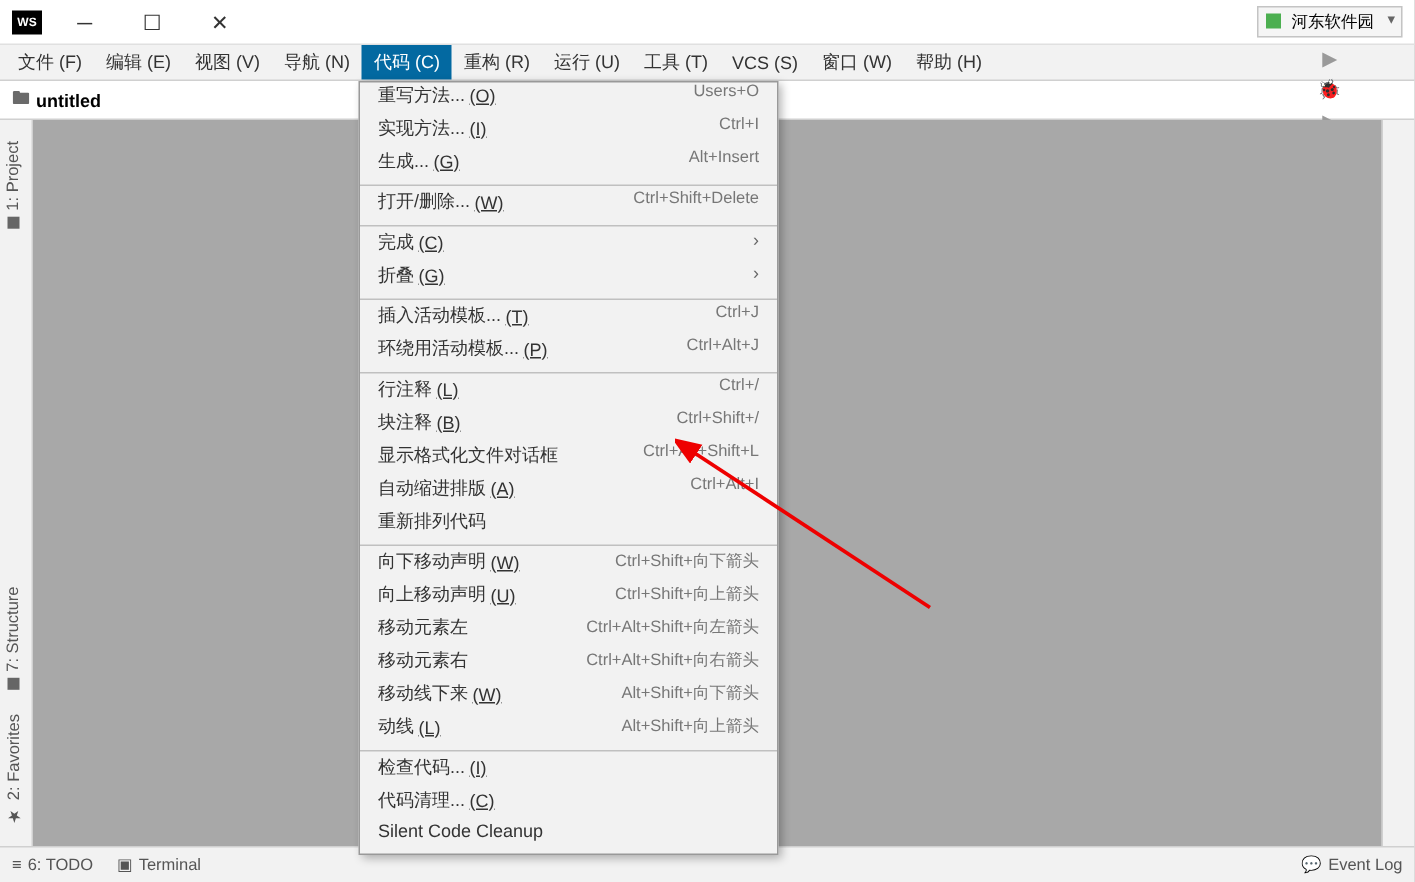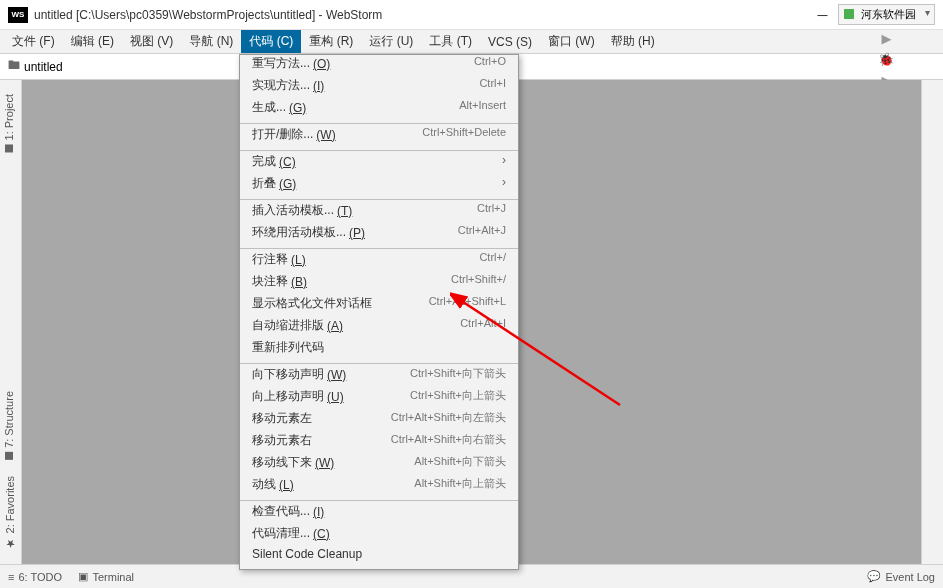--- a/index.html
+++ b/index.html
@@ -11,21 +11,21 @@
     .win-controls { display: flex; gap: 0; }
     .win-btn { width: 45px; height: 28px; display: flex; align-items: center; justify-content: center; font-size: 14px; color: #333; }
     
     .menubar { height: 24px; background: #f2f2f2; display: flex; align-items: center; padding: 0 4px; border-bottom: 1px solid #d0d0d0; }
     .menu-item { padding: 3px 8px; font-size: 12px; color: #333; cursor: pointer; }
     .menu-item.active { background: #0369a1; color: #fff; }
     
     .breadcrumb-bar { height: 26px; background: #fff; display: flex; align-items: center; padding: 0 8px; border-bottom: 1px solid #d0d0d0; justify-content: space-between; }
     .breadcrumb { display: flex; align-items: center; gap: 4px; }
     .folder-icon { color: #6a6a6a; }
-    .bc-text { font-weight: normal; font-size: 12px; }
+    .bc-text { font-weight: bold; font-size: 12px; }
     .toolbar-right { display: flex; align-items: center; gap: 6px; flex-direction: column; }
     .config-dropdown { border: 1px solid #c4c4c4; padding: 2px 18px 2px 22px; background: #f5f5f5; font-size: 11px; position: relative; }
     .config-dropdown::before { content: ""; position: absolute; left: 5px; top: 4px; width: 10px; height: 10px; background: #4caf50; }
     .config-dropdown::after { content: "▾"; position: absolute; right: 4px; top: 2px; color: #666; font-size: 10px; }
     .tb-icon { color: #9a9a9a; font-size: 13px; padding: 0 4px; }
     
     .main-area { display: flex; height: 484px; position: relative; }
     .left-sidebar { width: 22px; background: #f2f2f2; border-right: 1px solid #d0d0d0; display: flex; flex-direction: column; justify-content: space-between; padding: 6px 0; }
     .side-tab { writing-mode: vertical-rl; transform: rotate(180deg); font-size: 11px; color: #555; padding: 8px 3px; display: flex; align-items: center; gap: 4px; }
     .side-icon-sq { width: 8px; height: 8px; background: #666; display: inline-block; }
@@ -53,21 +53,20 @@
     
     .watermark { position: absolute; left: 370px; top: 270px; z-index: 50; opacity: 0.5; pointer-events: none; }
     .wm-box { width: 100px; height: 90px; background: #c8c8c8; border-radius: 12px 12px 4px 4px; position: relative; }
     .wm-text { color: #ddd; font-size: 20px; font-style: italic; margin-top: -30px; margin-left: 30px; }
   </style>
 </head>
 <body>
 
 <div class="titlebar">
   <div class="titlebar-icon">WS</div>
-  <div class="titlebar-text">untitled [C:\Users\pc0359\WebstormProjects\untitled] - WebStorm</div>
   <div class="win-controls">
     <div class="win-btn">─</div>
     <div class="win-btn">☐</div>
     <div class="win-btn">✕</div>
   </div>
 </div>
 
 <div class="menubar" id="menubar">
     <div class="menu-item">文件 (F)</div>
     <div class="menu-item">编辑 (E)</div>
@@ -125,21 +124,21 @@
       <div>n</div>
     </div>
   </div>
 
   <div class="right-sidebar"></div>
 </div>
 
 <div class="dropdown-menu" id="codeMenu">
     <div class="dd-item">
       <span class="dd-label">重写方法... <span class="underline">(O)</span></span>
-      <span class="dd-shortcut">Ctrl+O</span>
+      <span class="dd-shortcut">Users+O</span>
     </div>
     <div class="dd-item">
       <span class="dd-label">实现方法... <span class="underline">(I)</span></span>
       <span class="dd-shortcut">Ctrl+I</span>
     </div>
     <div class="dd-item">
       <span class="dd-label">生成... <span class="underline">(G)</span></span>
       <span class="dd-shortcut">Alt+Insert</span>
     </div>
     <div class="dd-sep"></div>

